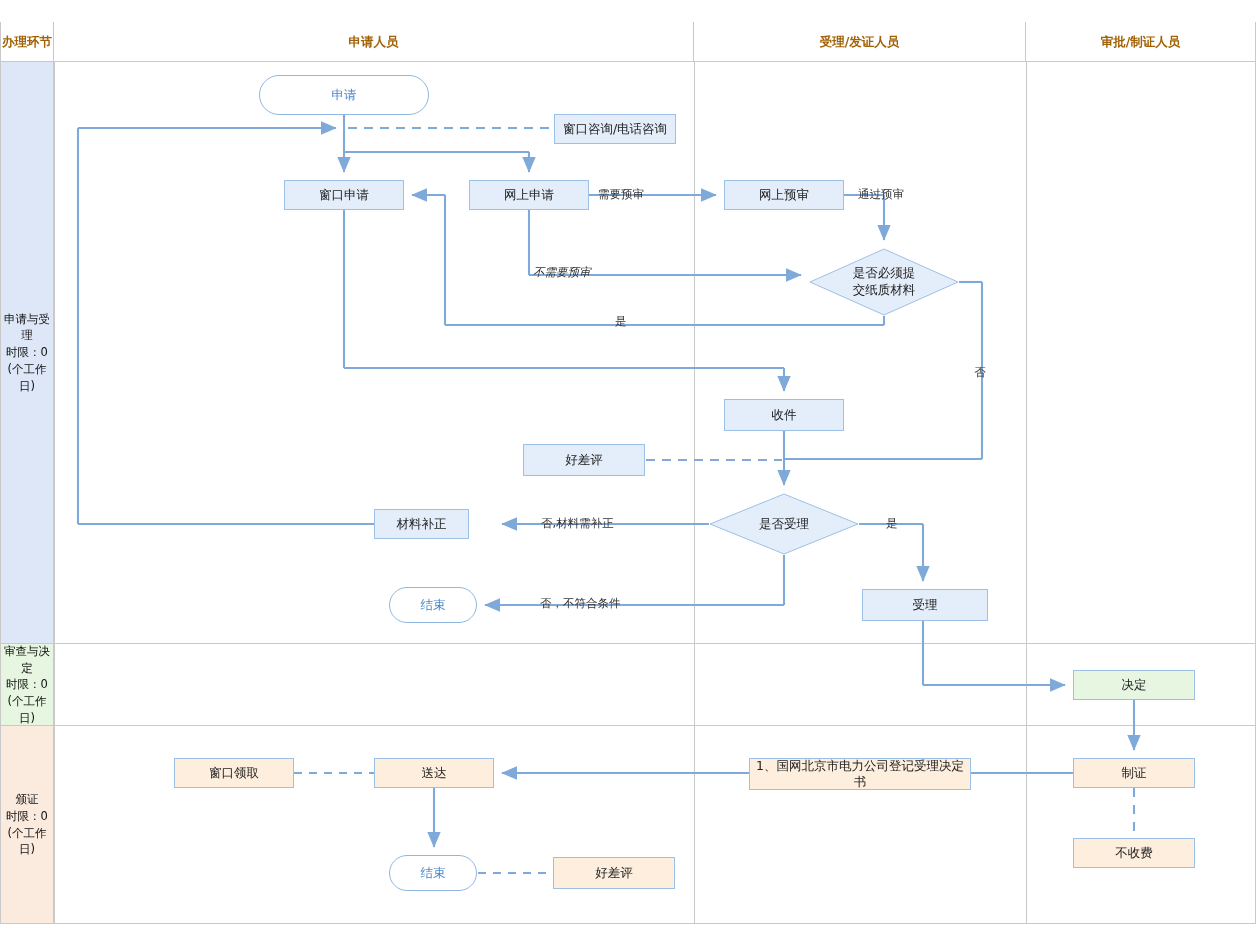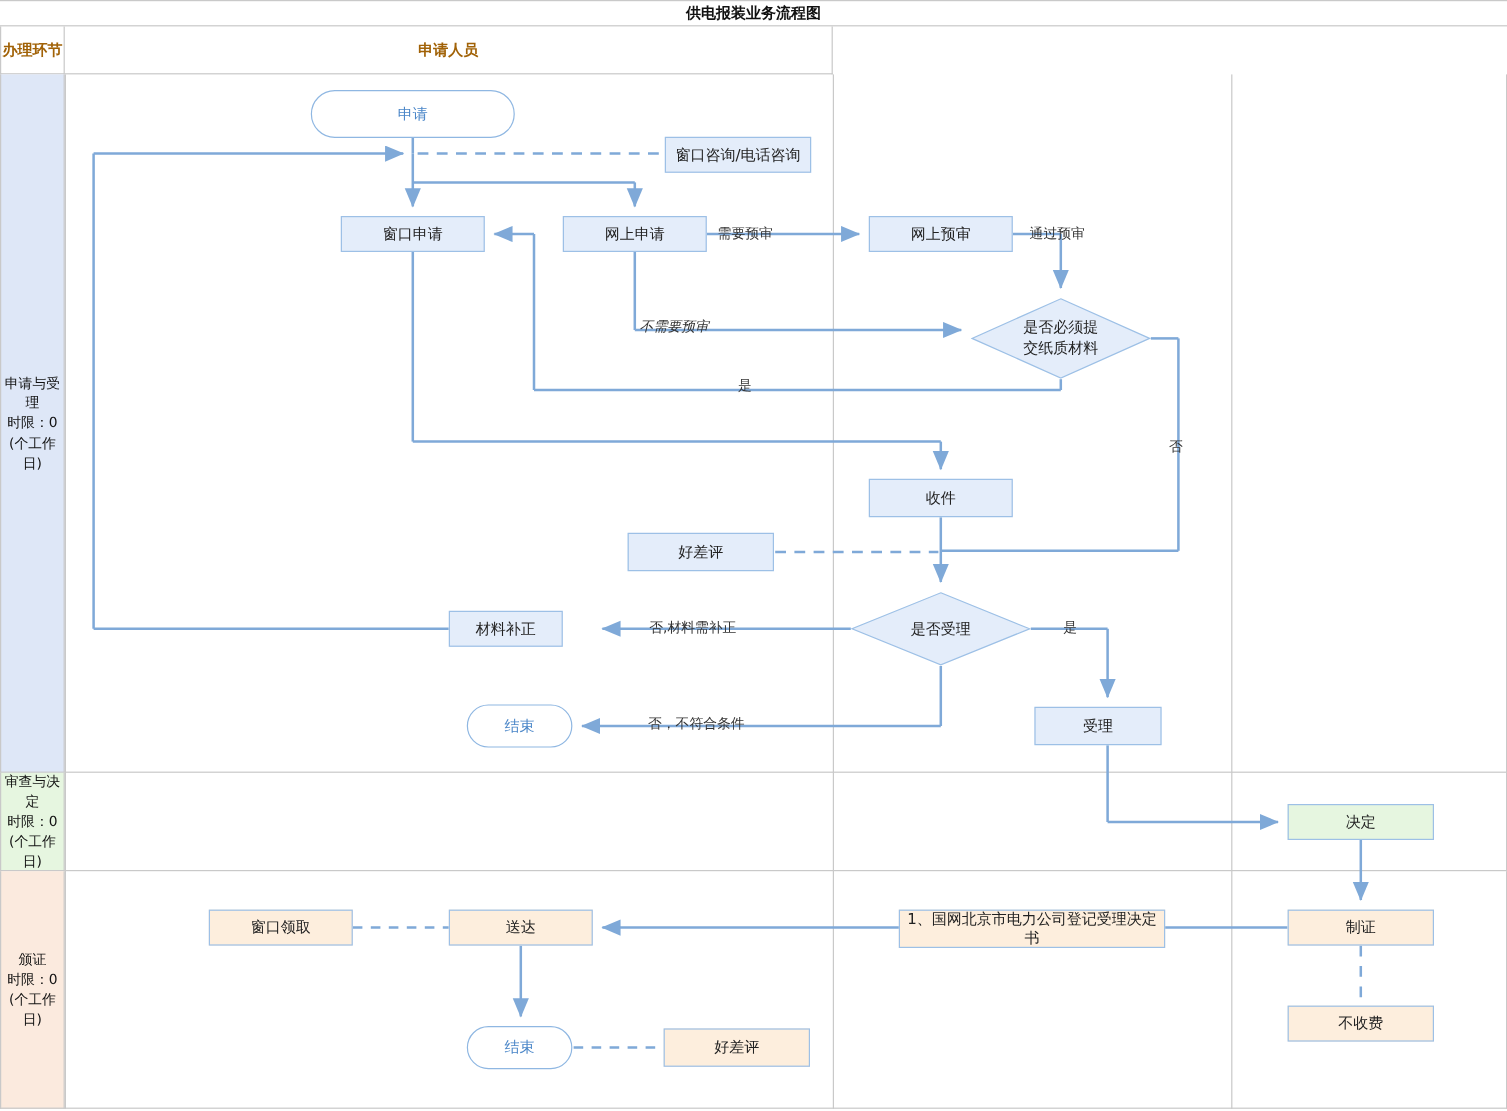--- a/index.html
+++ b/index.html
@@ -45,24 +45,25 @@
   
   .elabel{position:absolute;font-size:11.5px;color:#333;white-space:nowrap;
     background:transparent;}
   .elabel.vert{writing-mode:vertical-rl;}
 </style>
 </head>
 <body>
 
 <div id="page">
 
-  <div class="title-bar">供电报装业务流程图</div>
 
   <div class="hdr first" style="left:0;width:54px;">办理环节</div>
   <div class="hdr" style="left:54px;width:640px;">申请人员</div>
+  <div class="hdr" style="left:694px;width:332px;">受理/发证人员</div>
+  <div class="hdr" style="left:1026px;width:230px;">审批/制证人员</div>
 
   <div class="lane first" style="left:0;top:62px;width:1256px;height:582px;"></div>
   <div class="lane first" style="left:0;top:644px;width:1256px;height:82px;"></div>
   <div class="lane first" style="left:0;top:726px;width:1256px;height:198px;"></div>
 
   <div class="colsep" style="left:54px;top:62px;height:862px;"></div>
   <div class="colsep" style="left:694px;top:62px;height:862px;"></div>
   <div class="colsep" style="left:1026px;top:62px;height:862px;"></div>
 
   <div class="stagecell" id="stage-0" style="top:62px;height:582px;background:#dee7f7;">
@@ -201,21 +202,21 @@
             <div>是否受理</div>
           </div>
         </div>
       </div>
       <div class="node n-blue" style="left: 374px; top: 509px; width: 95px; height: 30px;">
         <span>材料补正</span>
       </div>
       <div class="node n-term" style="left: 389px; top: 587px; width: 88px; height: 36px;">
         <span>结束</span>
       </div>
-      <div class="node n-blue" style="left: 862px; top: 589px; width: 106px; height: 32px; justify-content: center;">
+      <div class="node n-blue" style="left: 862px; top: 589px; width: 126px; height: 32px; justify-content: center;">
         <span>受理</span>
       </div>
       <div class="node n-green" style="left: 1073px; top: 670px; width: 122px; height: 30px;">
         <span>决定</span>
       </div>
       <div class="node n-orange" style="left: 174px; top: 758px; width: 120px; height: 30px;">
         <span>窗口领取</span>
       </div>
       <div class="node n-orange" style="left: 374px; top: 758px; width: 120px; height: 30px;">
         <span>送达</span>

